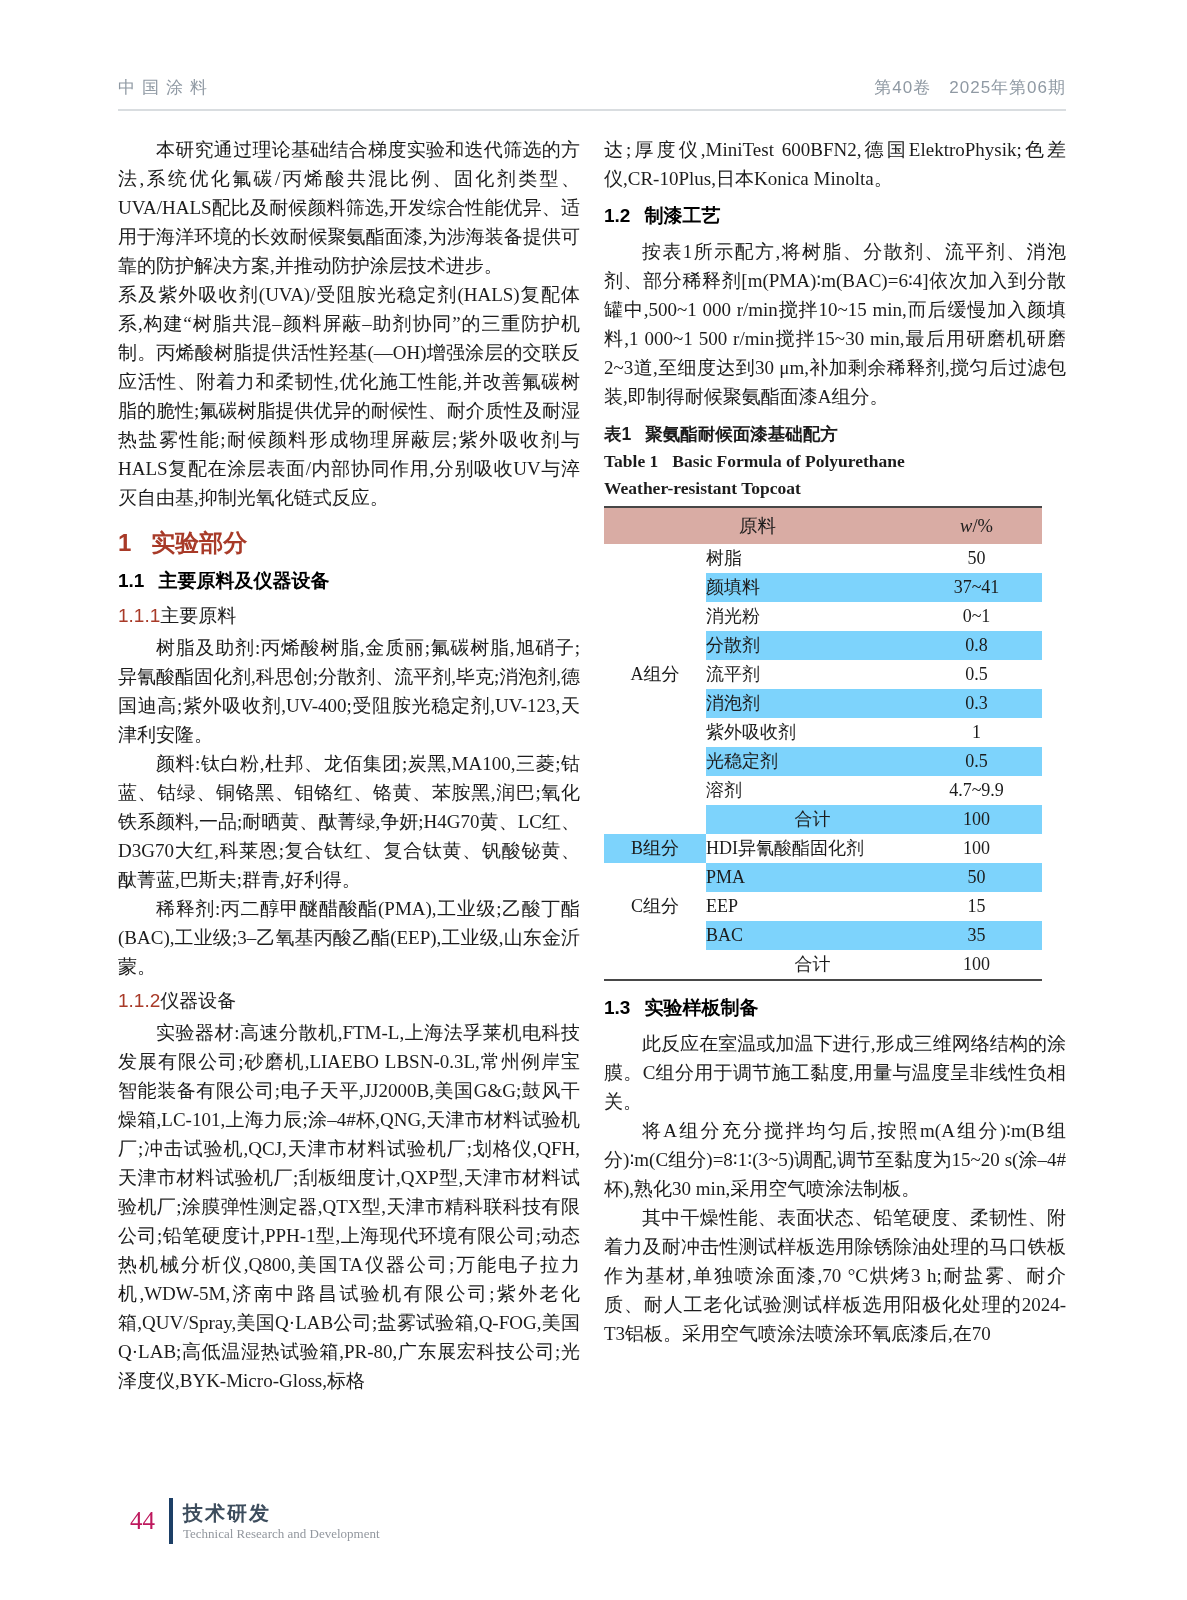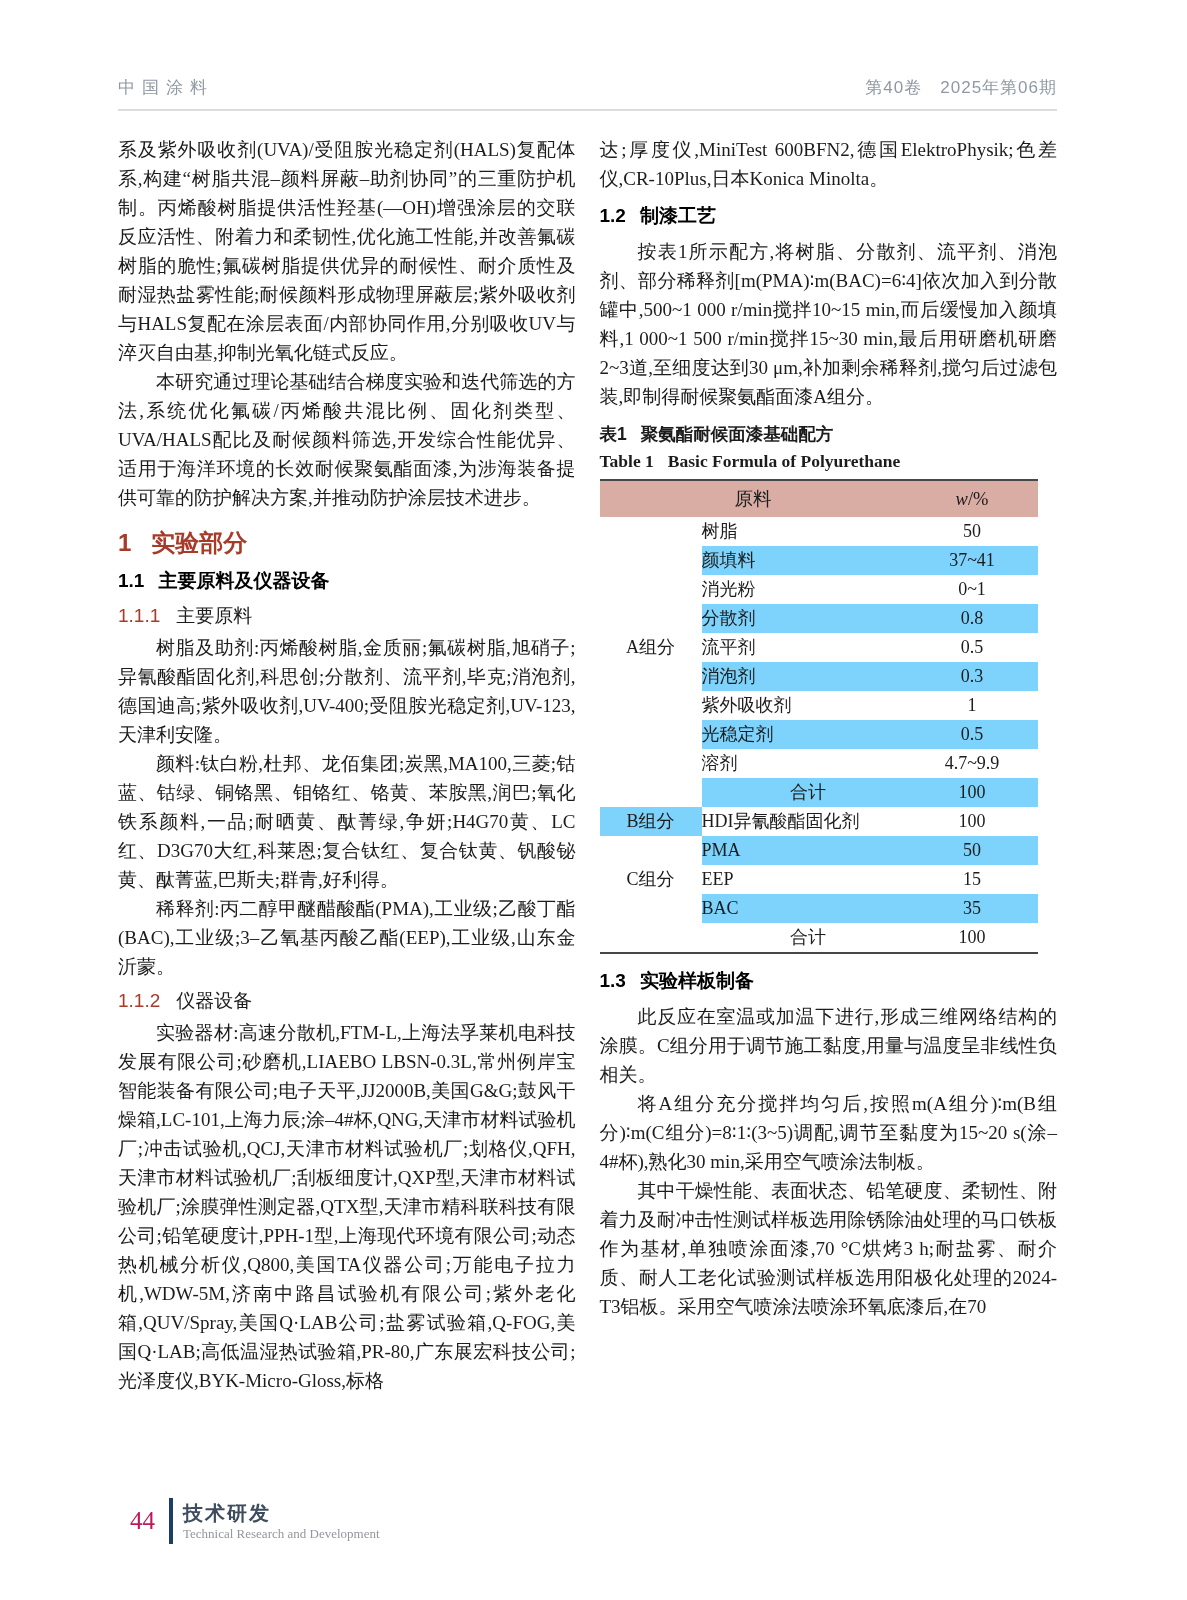--- a/index.html
+++ b/index.html
@@ -1,18 +1,18 @@
 <!DOCTYPE html>
 <html><head>
 <meta charset="utf-8">
 <style>
   html,body{margin:0;padding:0;background:#e8e8e8;}
   .page{width:1187px;height:1600px;background:#ffffff;position:relative;overflow:hidden;
         font-family:"Liberation Serif","DejaVu Serif",serif;color:#1c1c1c;margin:0 auto;}
-  .inner{position:absolute;left:118px;right:130px;top:76px;}
+  .inner{position:absolute;left:118px;right:121px;top:76px;}
 
   
   .page-header{display:flex;justify-content:space-between;align-items:flex-end;
 rare:none;    padding-bottom:10px;border-bottom:2px solid #d9dde0;
     color:#8f99a3;font-family:"Liberation Sans",sans-serif;font-size:17px;}
   .journal-name{letter-spacing:7px;}
   .issue-info{letter-spacing:1px;}
 
   
   .columns{display:flex;gap:24px;margin-top:24px;}
@@ -21,21 +21,21 @@
   .para.cont{text-indent:0;}
 
   
   .h1{margin:16px 0 10px;font-family:"Liberation Sans","DejaVu Sans",sans-serif;
       font-size:24px;font-weight:700;color:#a83a28;line-height:30px;}
   .h1 .hnum{margin-right:20px;}
   .h2{margin:10px 0 8px;font-family:"Liberation Sans","DejaVu Sans",sans-serif;
       font-size:19px;font-weight:700;color:#000000;line-height:26px;}
   .h2 .hnum{margin-right:14px;}
   .h3{margin:6px 0 4px;font-size:19px;font-weight:400;line-height:27px;}
-  .h3 .hnum{color:#a83a28;font-family:"Liberation Sans","DejaVu Sans",sans-serif;margin-right:16px;}
+  .h3 .hnum{color:#a83a28;font-family:"Liberation Sans","DejaVu Sans",sans-serif;}
   .h3 .htitle{color:#1c1c1c;}
 
   
   .tbl-figure{width:438px;margin:10px 0 14px 0;}
   .tbl-caption{line-height:27px;text-indent:0;}
   .cap-zh{font-family:"Liberation Sans","DejaVu Sans",sans-serif;font-weight:700;font-size:17.5px;}
   .cap-en{font-weight:700;font-size:17.5px;}
   .cap-zh .gap,.cap-en .gap{display:inline-block;width:14px;}
   table.tbl{border-collapse:collapse;width:438px;margin-top:4px;font-size:18px;
     border-top:2px solid #474747;border-bottom:2px solid #474747;}
@@ -66,22 +66,22 @@
   <div class="inner">
 
     <div class="page-header">
       <span class="journal-name">中国涂料</span>
       <span class="issue-info">第40卷　2025年第06期</span>
     </div>
 
     <div class="columns">
 
       <div class="col">
+        <p class="para">本研究通过理论基础结合梯度实验和迭代筛选的方法,系统优化氟碳/丙烯酸共混比例、固化剂类型、UVA/HALS配比及耐候颜料筛选,开发综合性能优异、适用于海洋环境的长效耐候聚氨酯面漆,为涉海装备提供可靠的防护解决方案,并推动防护涂层技术进步。</p>
         <p class="para cont">系及紫外吸收剂(UVA)/受阻胺光稳定剂(HALS)复配体系,构建“树脂共混–颜料屏蔽–助剂协同”的三重防护机制。丙烯酸树脂提供活性羟基(—OH)增强涂层的交联反应活性、附着力和柔韧性,优化施工性能,并改善氟碳树脂的脆性;氟碳树脂提供优异的耐候性、耐介质性及耐湿热盐雾性能;耐候颜料形成物理屏蔽层;紫外吸收剂与HALS复配在涂层表面/内部协同作用,分别吸收UV与淬灭自由基,抑制光氧化链式反应。</p>
-        <p class="para">本研究通过理论基础结合梯度实验和迭代筛选的方法,系统优化氟碳/丙烯酸共混比例、固化剂类型、UVA/HALS配比及耐候颜料筛选,开发综合性能优异、适用于海洋环境的长效耐候聚氨酯面漆,为涉海装备提供可靠的防护解决方案,并推动防护涂层技术进步。</p>
         <div class="h1">
           <span class="hnum">1</span><span class="htitle">实验部分</span>
         </div>
         <div class="h2">
           <span class="hnum">1.1</span><span class="htitle">主要原料及仪器设备</span>
         </div>
         <div class="h3">
           <span class="hnum">1.1.1</span><span class="htitle">主要原料</span>
         </div>
         <p class="para">树脂及助剂:丙烯酸树脂,金质丽;氟碳树脂,旭硝子;异氰酸酯固化剂,科思创;分散剂、流平剂,毕克;消泡剂,德国迪高;紫外吸收剂,UV-400;受阻胺光稳定剂,UV-123,天津利安隆。</p>
@@ -101,20 +101,21 @@
         <p class="para">按表1所示配方,将树脂、分散剂、流平剂、消泡剂、部分稀释剂[m(PMA)∶m(BAC)=6∶4]依次加入到分散罐中,500~1 000 r/min搅拌10~15 min,而后缓慢加入颜填料,1 000~1 500 r/min搅拌15~30 min,最后用研磨机研磨2~3道,至细度达到30 μm,补加剩余稀释剂,搅匀后过滤包装,即制得耐候聚氨酯面漆A组分。</p>
 
         <div class="tbl-figure">
           <div class="tbl-caption">
             <div class="cap-zh">
               <span>表1</span><span class="gap"></span><span>聚氨酯耐候面漆基础配方</span>
             </div>
             <div class="cap-en">
               <span>Table 1</span><span class="gap"></span><span>Basic Formula of Polyurethane</span>
             </div>
+            <div class="cap-en">Weather-resistant Topcoat</div>
           </div>
           <table class="tbl">
             <colgroup>
                 <col class="col-label">
                 <col class="col-mat">
                 <col class="col-val">
               </colgroup>
             <thead>
               <tr>
                 <th colspan="2">原料</th>

